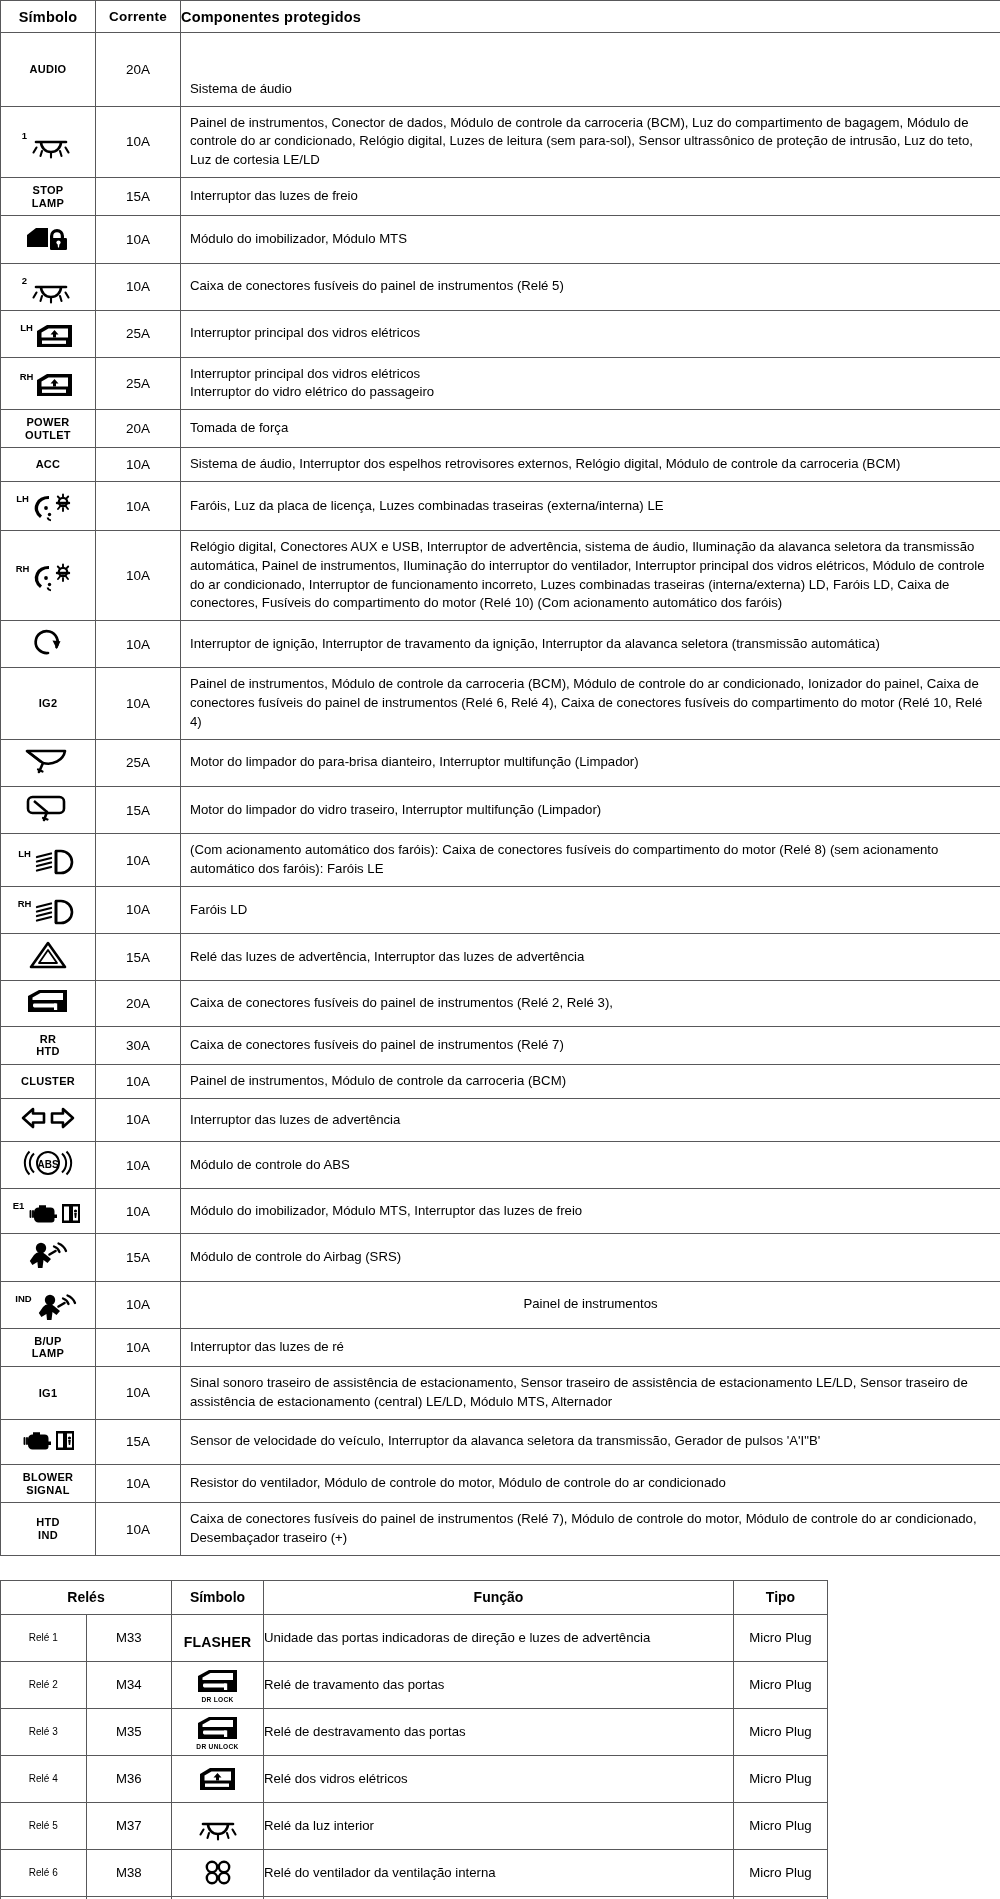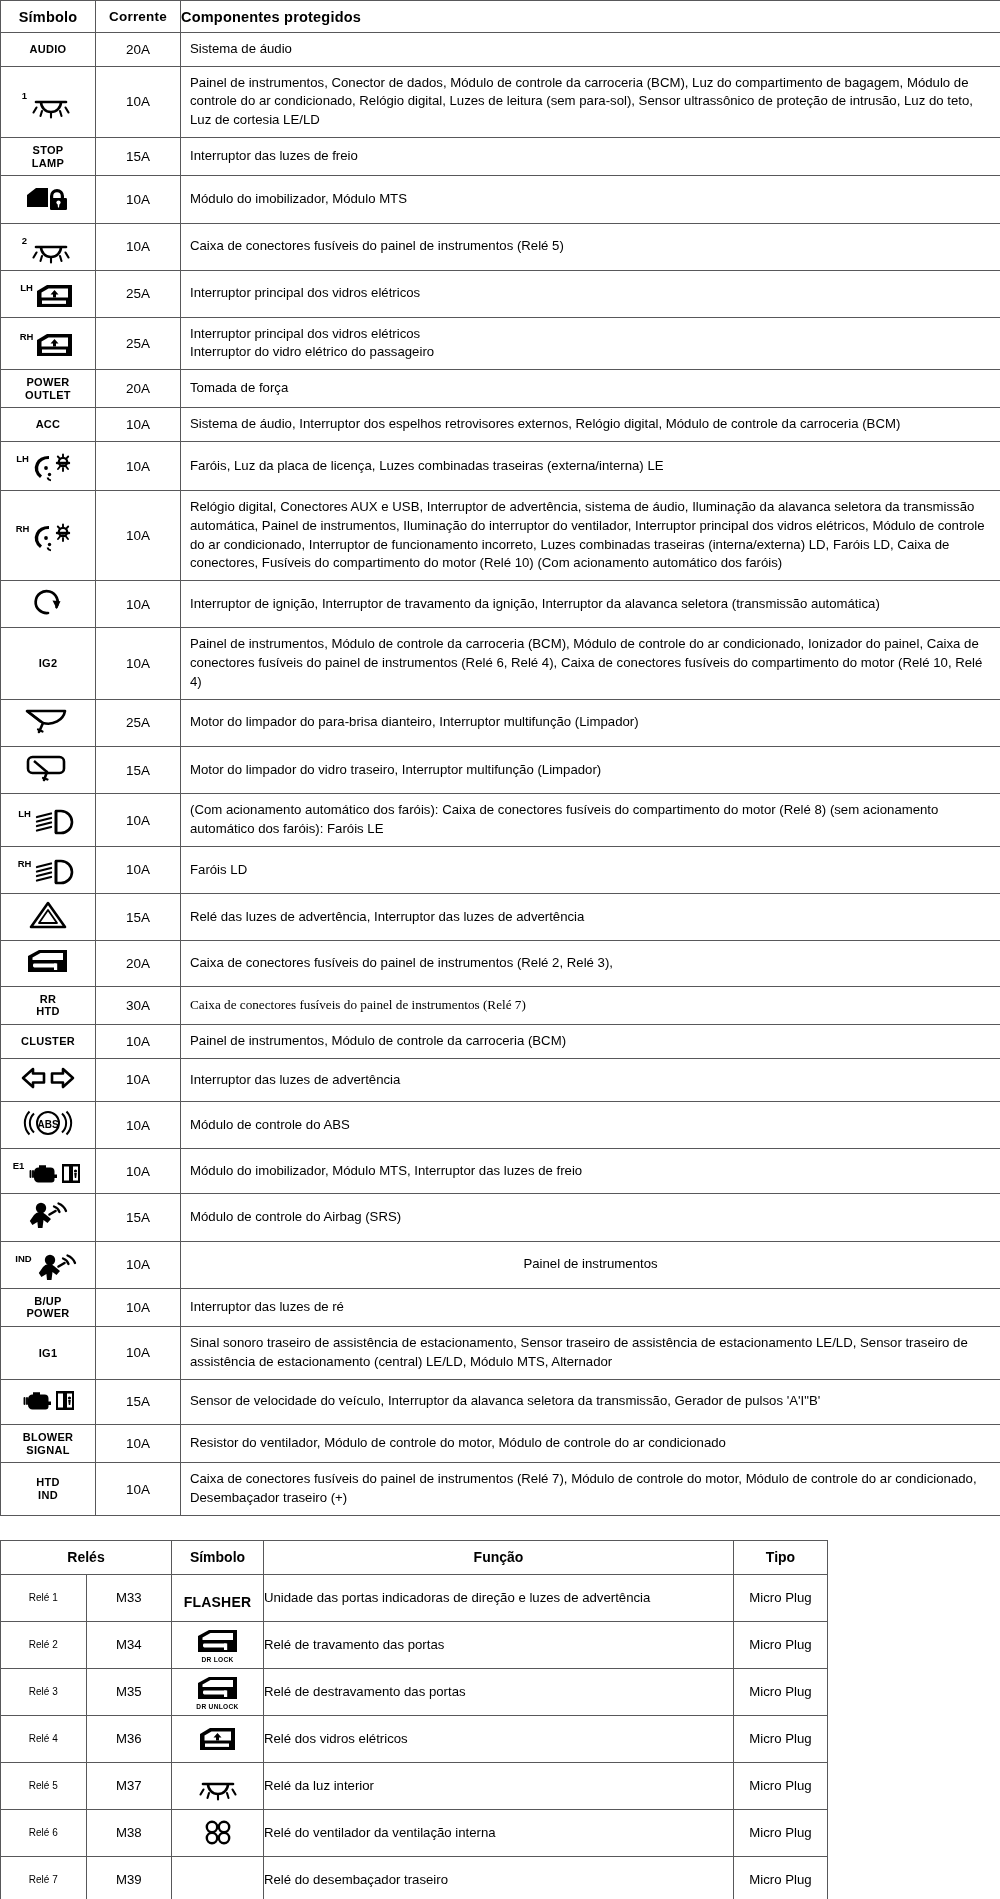--- a/index.html
+++ b/index.html
@@ -115,21 +115,21 @@
     </thead>
     <tbody id="fuse-body">
         <tr>
           <td class="c-sym">
             <div class="symcell">
               <div class="symtext">AUDIO</div>
             </div>
           </td>
           <td class="c-cur">20A</td>
           <td class="c-desc">
-            <div class="desc" style="white-space: pre-line;">Sistema de áudio</div>
+            <div class="desc" style="white-space: pre-line; margin-top: 40px;">Sistema de áudio</div>
           </td>
         </tr>
         <tr>
           <td class="c-sym">
             <div class="symcell"><div class="icwrap">
                 <span class="sup">1</span>
                 <span>
                   <svg width="46" height="30" viewBox="0 0 46 30">
       <path d="M8 13 H38" stroke="#000" stroke-width="2.6" stroke-linecap="round"></path>
       <path d="M13 13 a10 10 0 0 0 20 0" fill="none" stroke="#000" stroke-width="2.6"></path>
@@ -471,21 +471,21 @@
         </tr>
         <tr>
           <td class="c-sym">
             <div class="symcell">
               <div class="symtext">RR
 HTD</div>
             </div>
           </td>
           <td class="c-cur">30A</td>
           <td class="c-desc">
-            <div class="desc" style="white-space: pre-line; font-family: Liberation Serif, serif;">Caixa de conectores fusíveis do painel de instrumentos (Relé 7)</div>
+            <div class="desc" style="white-space: pre-line;">Caixa de conectores fusíveis do painel de instrumentos (Relé 7)</div>
           </td>
         </tr>
         <tr>
           <td class="c-sym">
             <div class="symcell">
               <div class="symtext">CLUSTER</div>
             </div>
           </td>
           <td class="c-cur">10A</td>
           <td class="c-desc">
@@ -587,21 +587,21 @@
           </td>
           <td class="c-cur">10A</td>
           <td class="c-desc">
             <div class="desc" style="white-space: pre-line; text-align: center;">Painel de instrumentos</div>
           </td>
         </tr>
         <tr>
           <td class="c-sym">
             <div class="symcell">
               <div class="symtext">B/UP
-POWER</div>
+LAMP</div>
             </div>
           </td>
           <td class="c-cur">10A</td>
           <td class="c-desc">
             <div class="desc" style="white-space: pre-line;">Interruptor das luzes de ré</div>
           </td>
         </tr>
         <tr>
           <td class="c-sym">
             <div class="symcell">

